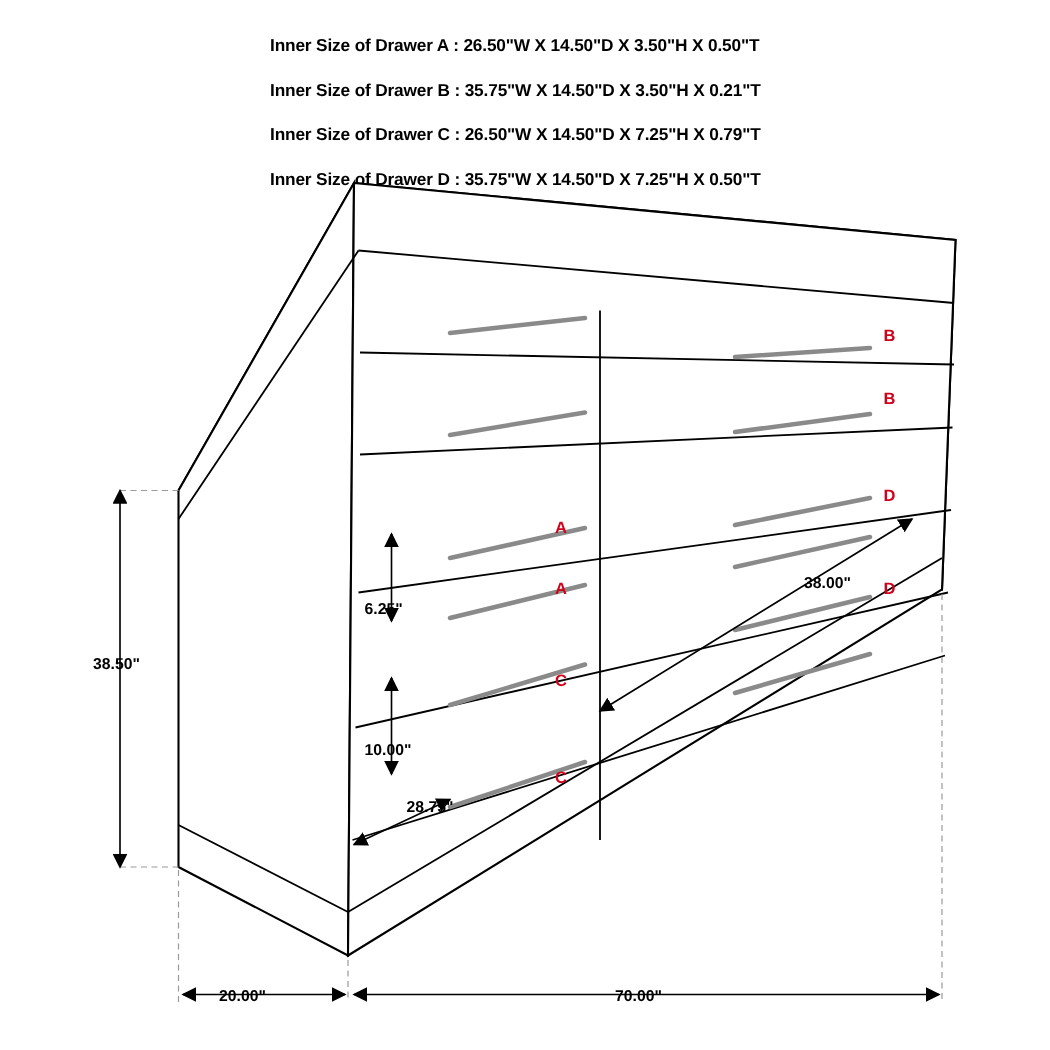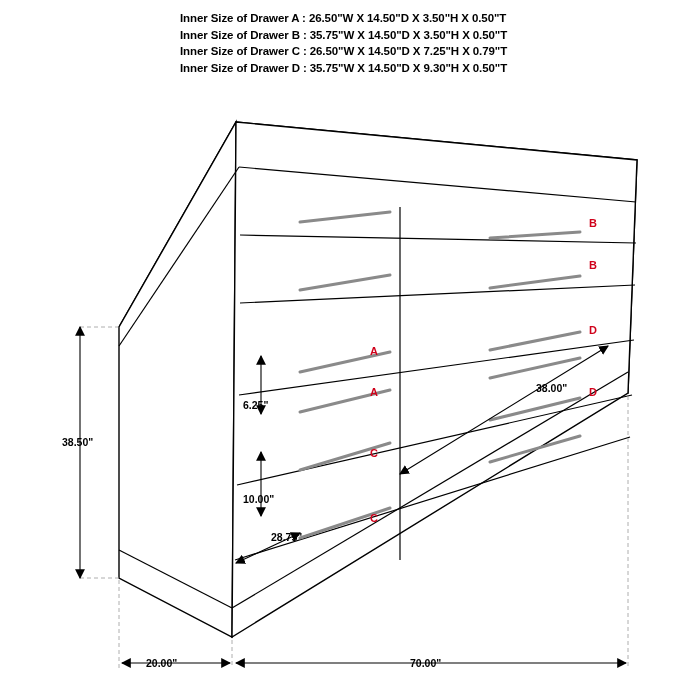--- a/index.html
+++ b/index.html
@@ -22,21 +22,21 @@
     position: absolute;
     left: 180px;
     top: 10px;
     font-size: 11.5px;
     font-weight: bold;
     color: #000000;
     line-height: 16.5px;
     letter-spacing: -0.1px;
     white-space: nowrap;
   }
-  .spec-line { display: block; }
+  .spec-line { display: block; margin-top: 13px; }
   svg.diagram {
     position: absolute;
     left: 0;
     top: 0;
     width: 700px;
     height: 700px;
   }
   .dim-text {
     font-family: "Liberation Sans", sans-serif;
     font-size: 10.5px;
@@ -50,23 +50,23 @@
     fill: #d0021b;
   }
 </style>
 </head>
 <body>
 
 <div id="stage">
 
   <div class="spec-block">
     <span class="spec-line">Inner Size of Drawer A : 26.50"W X 14.50"D X 3.50"H X 0.50"T</span>
-    <span class="spec-line">Inner Size of Drawer B : 35.75"W X 14.50"D X 3.50"H X 0.50"T</span>
+    <span class="spec-line">Inner Size of Drawer B : 35.75"W X 14.50"D X 3.50"H X 0.21"T</span>
     <span class="spec-line">Inner Size of Drawer C : 26.50"W X 14.50"D X 7.25"H X 0.79"T</span>
-    <span class="spec-line">Inner Size of Drawer D : 35.75"W X 14.50"D X 9.30"H X 0.50"T</span>
+    <span class="spec-line">Inner Size of Drawer D : 35.75"W X 14.50"D X 7.25"H X 0.50"T</span>
   </div>
 
   <svg class="diagram" viewBox="0 0 700 700">
     <defs>
       <marker id="arrHead" markerWidth="9" markerHeight="9" refX="8" refY="4.5" orient="auto">
         <path d="M0,0 L9,4.5 L0,9 Z" fill="#000"></path>
       </marker>
       <marker id="arrTail" markerWidth="9" markerHeight="9" refX="1" refY="4.5" orient="auto">
         <path d="M9,0 L0,4.5 L9,9 Z" fill="#000"></path>
       </marker>

